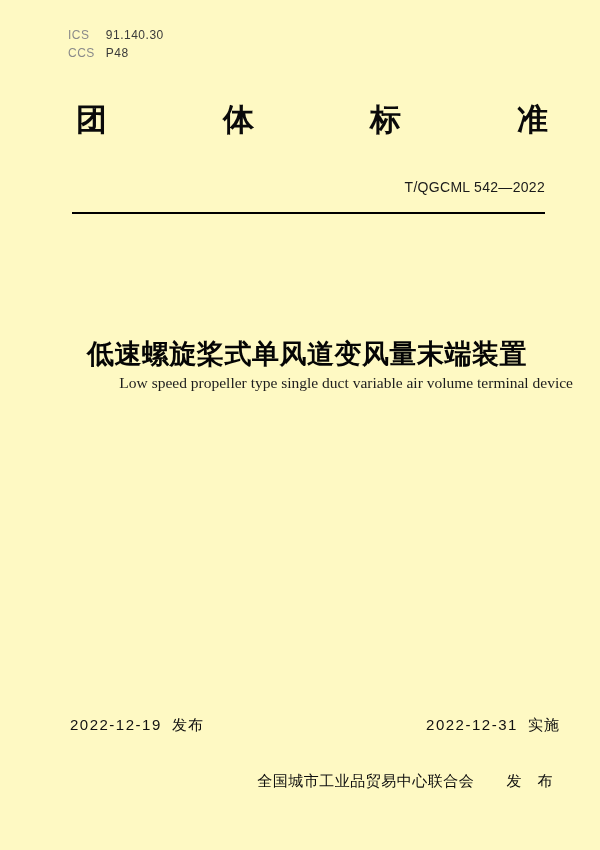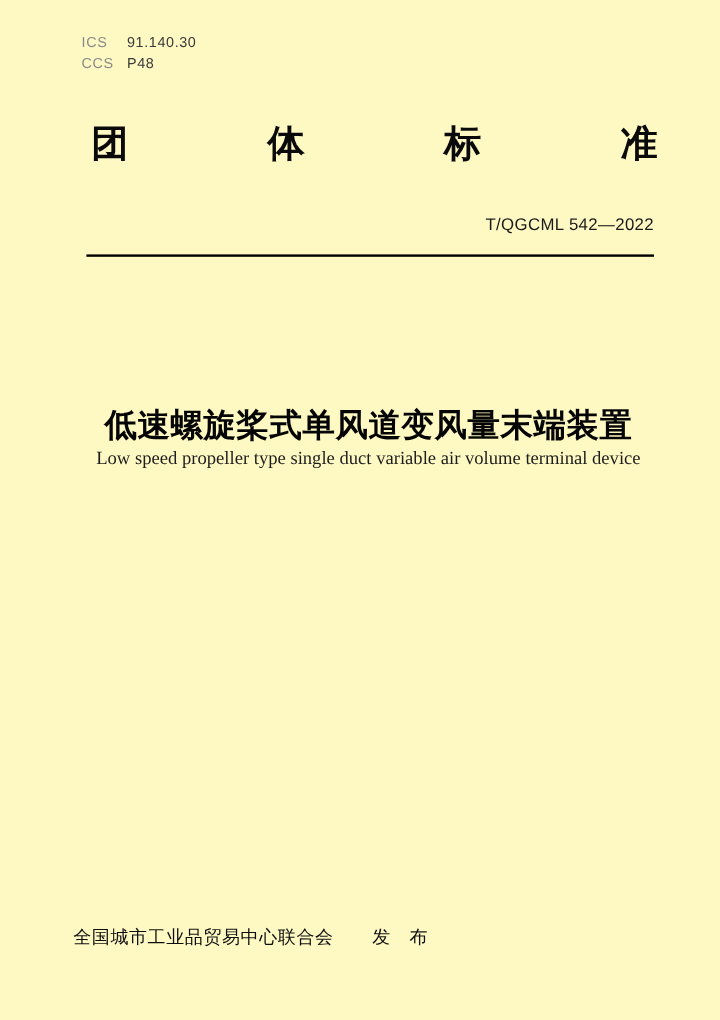--- a/index.html
+++ b/index.html
@@ -80,21 +80,21 @@
     font-weight: bold;
     letter-spacing: 0.5px;
     color: #050505;
     white-space: nowrap;
   }
   .title-en {
     position: absolute;
     left: 41px;
     top: 374px;
     width: 532px;
-    text-align: center;
+    text-align: right;
     font-family: "Liberation Serif", serif;
     font-size: 15.5px;
     color: #1d1d1d;
     white-space: nowrap;
   }
 
   
   .date-row {
     position: absolute;
     left: 70px;
@@ -108,21 +108,21 @@
   .date-item { white-space: nowrap; }
   .date-num { letter-spacing: 1.5px; }
   .date-cjk { margin-left: 6px; letter-spacing: 1px; }
 
   
   .publisher-row {
     position: absolute;
     left: 61px;
     top: 772px;
     width: 492px;
-    text-align: left;
+    text-align: right;
     font-size: 15px;
     color: #0d0d0d;
     white-space: nowrap;
   }
   .publisher-name { letter-spacing: 0.5px; }
   .publish-label { margin-left: 28px; letter-spacing: 0.5px; }
 </style>
 </head>
 <body>
 
@@ -146,19 +146,29 @@
     <span>准</span>
   </div>
 
   <div class="std-number">T/QGCML 542—2022</div>
 
   <div class="header-rule"></div>
 
   <div class="title-cn">低速螺旋桨式单风道变风量末端装置</div>
   <div class="title-en">Low speed propeller type single duct variable air volume terminal device</div>
 
+  <div class="date-row">
+    <div class="date-item">
+      <span class="date-num">2022-12-19</span>
+      <span class="date-cjk">发布</span>
+    </div>
+    <div class="date-item">
+      <span class="date-num">2022-12-31</span>
+      <span class="date-cjk">实施</span>
+    </div>
+  </div>
 
   <div class="publisher-row">
     <span class="publisher-name">全国城市工业品贸易中心联合会</span>
     <span class="publish-label">发　布</span>
   </div>
 
 </div>
 
 </body></html>

